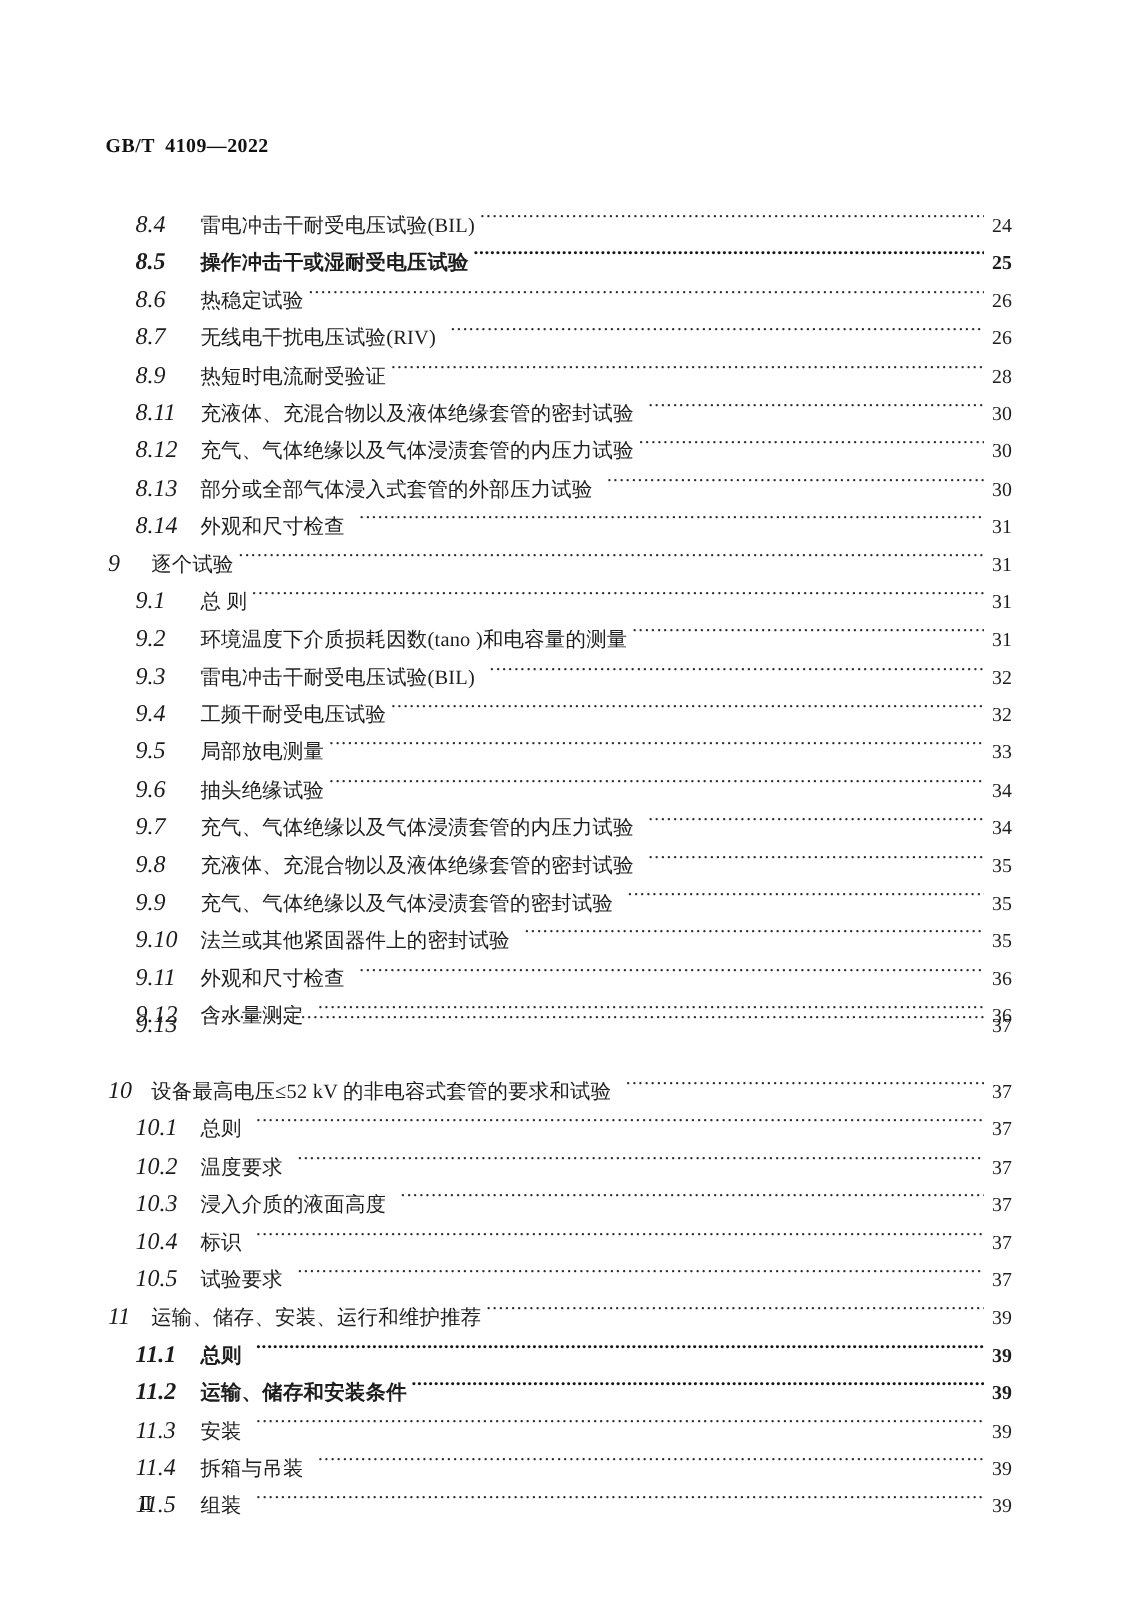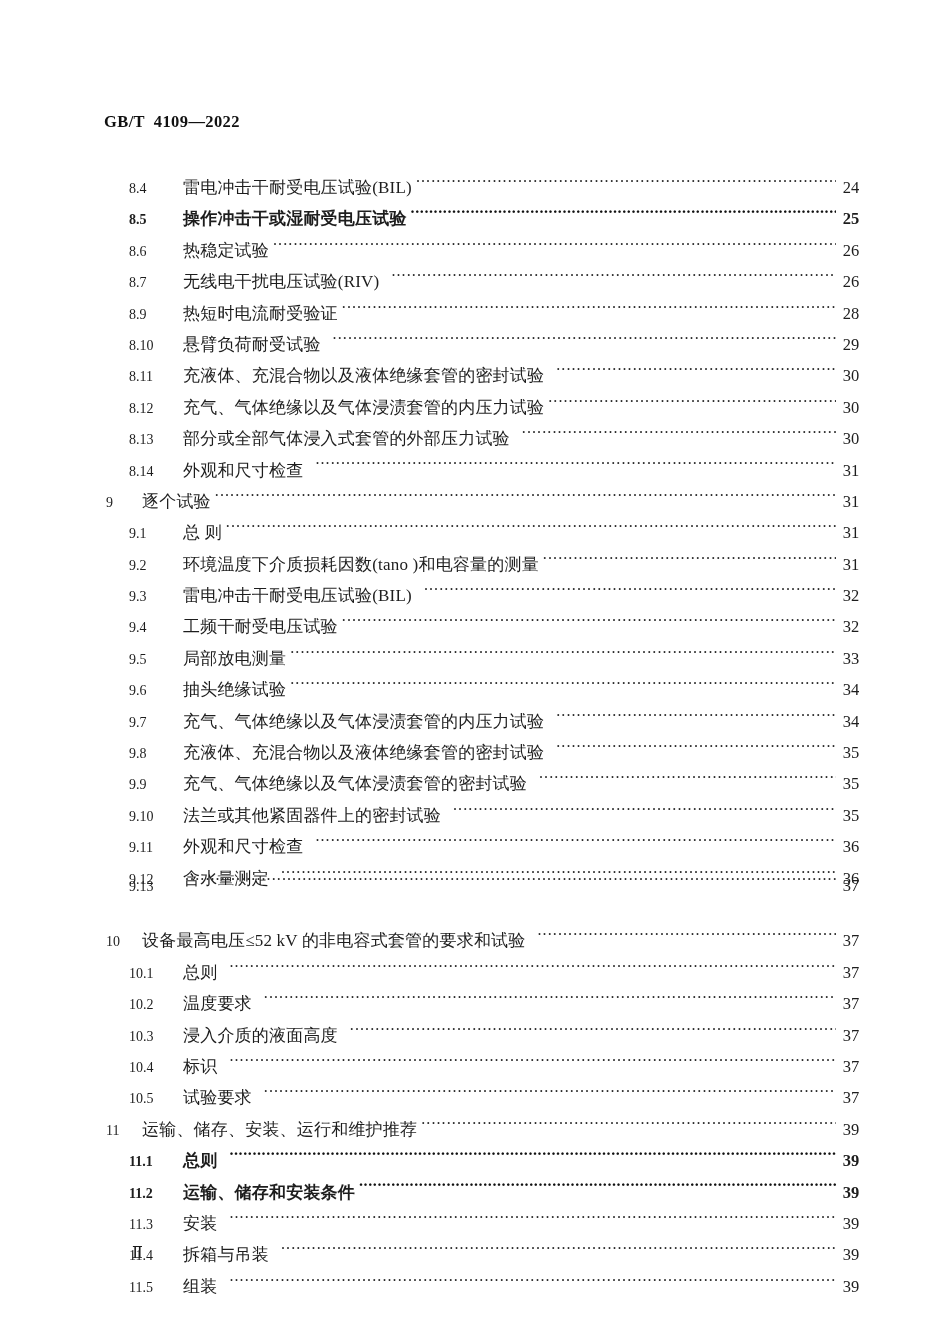--- a/index.html
+++ b/index.html
@@ -11,21 +11,21 @@
     width: 950px;
     height: 1344px;
     position: relative;
     font-family: "Liberation Serif", "DejaVu Serif", serif;
     color: #1a1a1a;
     overflow: hidden;
   }
 
   .page {
     position: absolute;
-    left: 16px;
+    left: 0;
     top: 0;
     width: 830px;
     height: 1344px;
   }
 
   
   .doc-header {
     position: absolute;
     left: 88px;
     top: 112px;
@@ -55,21 +55,22 @@
     white-space: nowrap;
   }
 
   
   .toc-row.lvl1 { padding-left: 2px; }
   .toc-row.lvl2 { padding-left: 25px; }
 
   .toc-num {
     flex: 0 0 auto;
     font-family: "Liberation Serif", "DejaVu Serif", serif;
-    font-size: 14px;
+    font-size: 20px;
+    font-style: italic;
   }
   .toc-row.lvl1 .toc-num { min-width: 26px; }
   .toc-row.lvl2 .toc-num { min-width: 44px; }
 
   .toc-title {
     flex: 0 0 auto;
     margin-left: 10px;
     font-family: "Liberation Serif", "DejaVu Serif", serif;
     font-size: 17px;
     letter-spacing: 0.2px;
@@ -159,26 +160,20 @@
         <span class="toc-leader"></span>
         <span class="toc-page">26</span>
       </div>
       <div class="toc-row lvl2">
         <span class="toc-num">8.9</span>
         <span class="toc-title">热短时电流耐受验证</span>
         <span class="toc-leader"></span>
         <span class="toc-page">28</span>
       </div>
       <div class="toc-row lvl2 gap">
-        <span class="toc-num">8.10</span>
-        <span class="toc-title">悬臂负荷耐受试验</span>
-        <span class="toc-leader"></span>
-        <span class="toc-page">29</span>
-      </div>
-      <div class="toc-row lvl2 gap">
         <span class="toc-num">8.11</span>
         <span class="toc-title">充液体、充混合物以及液体绝缘套管的密封试验</span>
         <span class="toc-leader"></span>
         <span class="toc-page">30</span>
       </div>
       <div class="toc-row lvl2">
         <span class="toc-num">8.12</span>
         <span class="toc-title">充气、气体绝缘以及气体浸渍套管的内压力试验</span>
         <span class="toc-leader"></span>
         <span class="toc-page">30</span>

